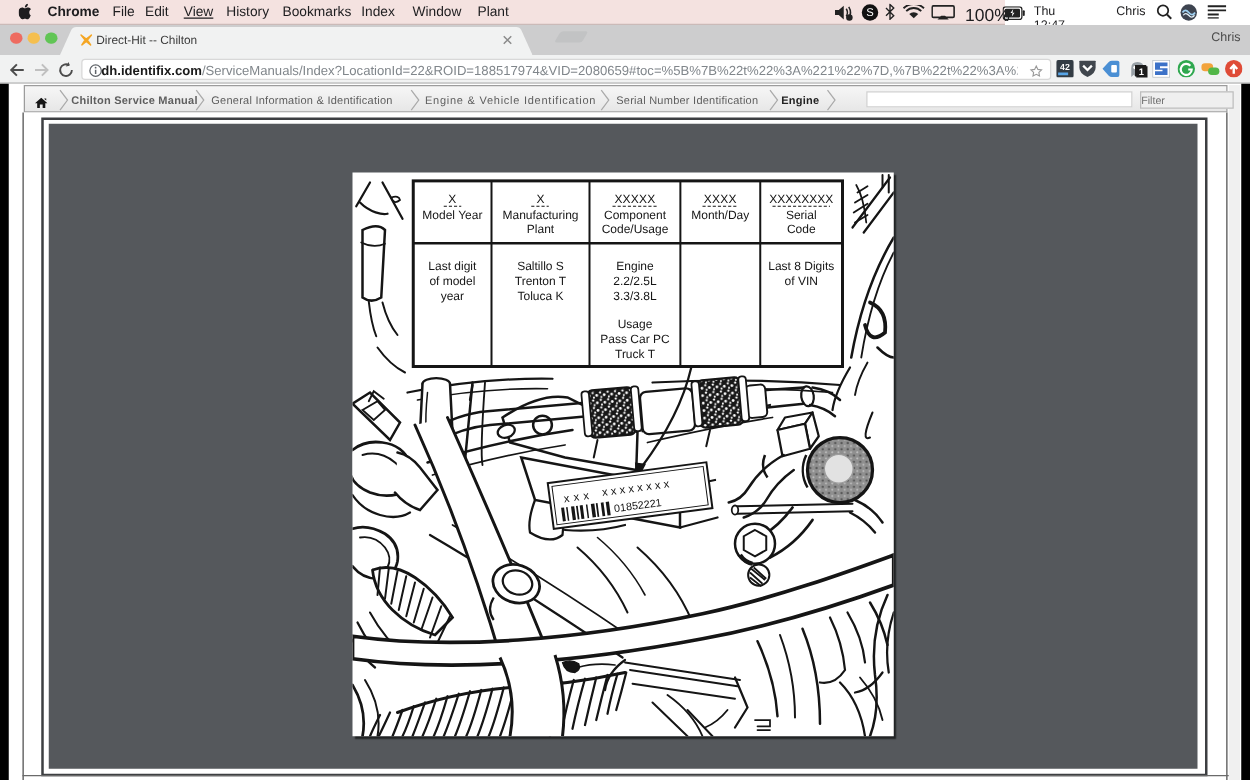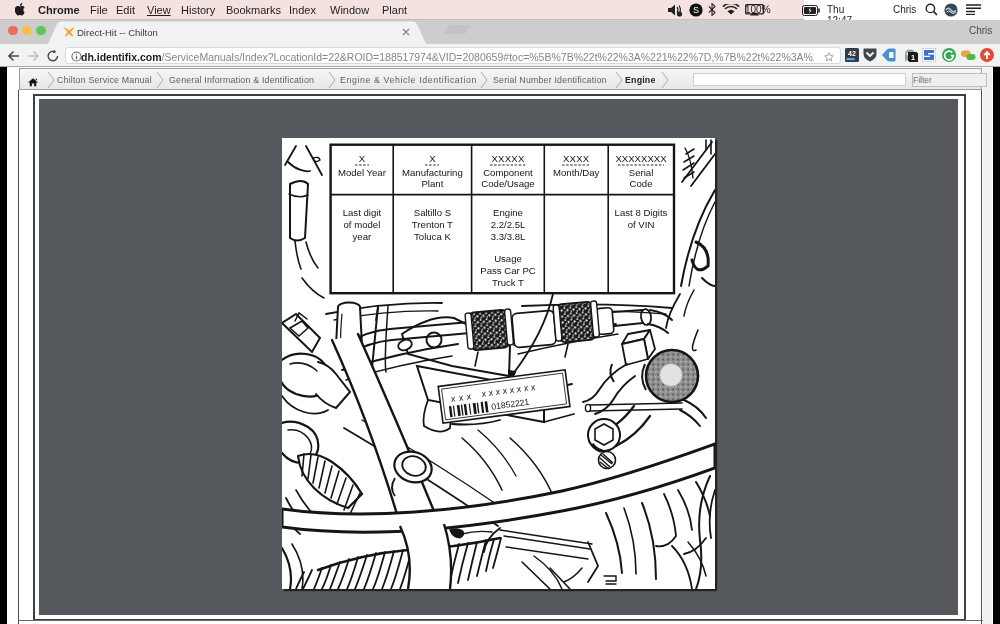--- a/index.html
+++ b/index.html
@@ -71,21 +71,21 @@
       <path d="M0.8,3.4 L7,9.6 L4,12.4 L4,0.6 L7,3.4 L0.8,9.6" stroke="#222" stroke-width="1.1" fill="none"></path>
     </svg>
   <svg class="mi" style="left:722px; top:4px;" width="18" height="12" viewBox="0 0 18 12">
       <path d="M9,10.6 L5.4,7.2 A5.5,5.5 0 0 1 12.6,7.2 Z" fill="#222"></path>
       <path d="M3,4.9 A8.5,8.5 0 0 1 15,4.9 M0.8,2.6 A11.8,11.8 0 0 1 17.2,2.6" stroke="#222" stroke-width="1.5" fill="none"></path>
     </svg>
   <svg class="mi" style="left:745px; top:4px;" width="19" height="12" viewBox="0 0 19 12">
       <rect x="0.7" y="0.7" width="17.6" height="9.2" rx="1" fill="none" stroke="#222" stroke-width="1.3"></rect>
       <path d="M5,11.6 L14,11.6 L11,8.6 L8,8.6 Z" fill="#222"></path>
     </svg>
-  <span class="mi" style="left:745px; font-size:10px;">100%</span>
+  <span class="mi" style="left:772px; font-size:14px;">100%</span>
   <svg class="mi" style="left:802px; top:4.5px;" width="18" height="11" viewBox="0 0 18 11">
       <rect x="0.5" y="0.5" width="15" height="10" rx="2" fill="none" stroke="#222" stroke-width="1"></rect>
       <rect x="16.2" y="3.2" width="1.6" height="4.6" rx="0.8" fill="#222"></rect>
       <rect x="2" y="2" width="12" height="7" rx="1" fill="#222"></rect>
       <path d="M8.6,2.2 L6.4,5.4 L8,5.4 L7.4,8.4 L9.6,5.2 L8,5.2 Z" fill="#fff"></path>
     </svg>
   <span class="mi" style="left:827px; font-size:10px;">Thu 12:47 PM</span>
   <span class="mi" style="left:893px; font-size:10px;">Chris</span>
   <svg class="mi" style="left:925px; top:3px;" width="13" height="13" viewBox="0 0 13 13">
       <circle cx="5.4" cy="5.4" r="4.2" fill="none" stroke="#222" stroke-width="1.4"></circle>
@@ -186,21 +186,21 @@
   <div class="blackcol" style="left:993px;"></div>
   <div style="position:absolute; left:983px; top:1px; width:9px; height:556px; background:#f0f0f0;"></div>
 
   <div id="crumbbar">
     <svg style="position:absolute; left:8px; top:9px;" width="10" height="8.5" viewBox="0 0 16 13">
         <path d="M8,0 L16,7 L13.2,7 L13.2,13 L9.8,13 L9.8,8.6 L6.2,8.6 L6.2,13 L2.8,13 L2.8,7 L0,7 Z M12,1 L14.4,1 L14.4,3.6 L12,1.6 Z" fill="#161616"></path>
       </svg>
     <svg class="chev" style="left:27px;" width="8" height="18">
         <path d="M1,1 L7,9 L1,17" stroke="#aaa" stroke-width="1" fill="none"></path>
       </svg>
-    <span class="crumb" style="left:37px;">Chilton Service Manual</span>
+    <span class="crumb" style="left:37px;font-weight:bold;">Chilton Service Manual</span>
     <svg class="chev" style="left:136px;" width="8" height="18">
         <path d="M1,1 L7,9 L1,17" stroke="#aaa" stroke-width="1" fill="none"></path>
       </svg>
     <span class="crumb" style="left:149px;">General Information &amp; Identification</span>
     <svg class="chev" style="left:308px;" width="8" height="18">
         <path d="M1,1 L7,9 L1,17" stroke="#aaa" stroke-width="1" fill="none"></path>
       </svg>
     <span class="crumb" style="left:320px; letter-spacing:0.6px;">Engine &amp; Vehicle Identification</span>
     <svg class="chev" style="left:460px;" width="8" height="18">
         <path d="M1,1 L7,9 L1,17" stroke="#aaa" stroke-width="1" fill="none"></path>

